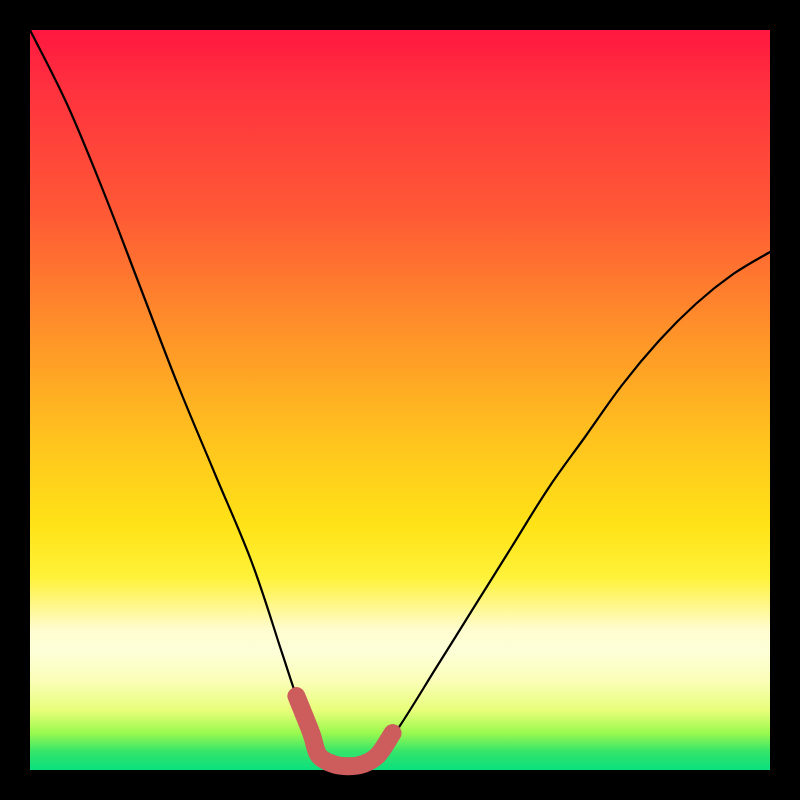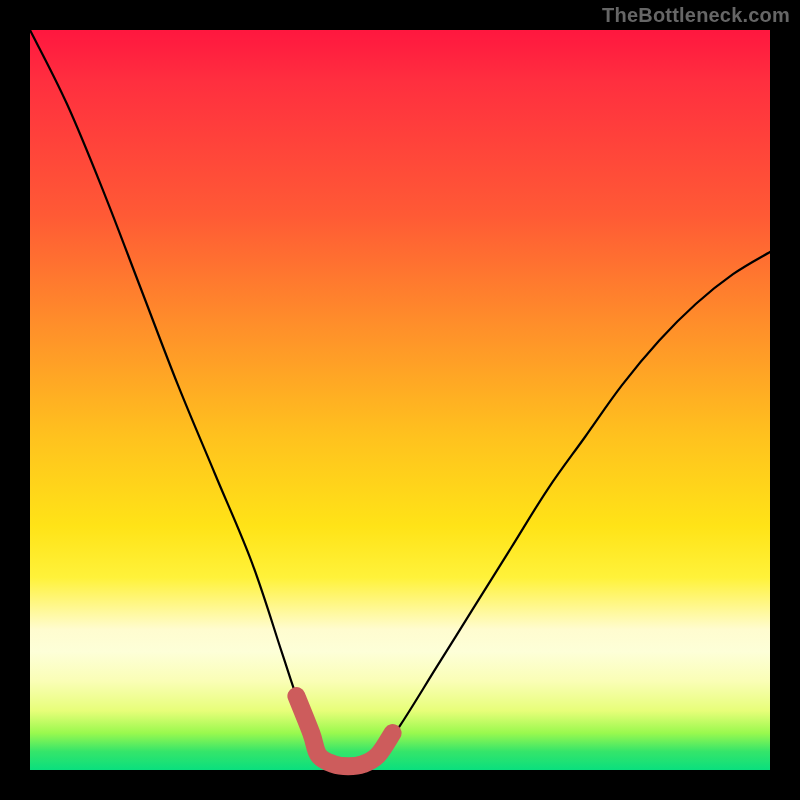--- a/index.html
+++ b/index.html
@@ -62,21 +62,20 @@
     width: 100%;
     height: 100%;
     overflow: visible;
   }
 </style>
 </head>
 <body>
 
 <div class="frame">
 
-  <div class="watermark">TheBottleneck.com</div>
 
   <div class="plot">
     <div class="gradient"></div>
     <svg class="curve" viewBox="0 0 740 740" preserveAspectRatio="none">
       <path id="main-curve" fill="none" stroke-width="2.2" stroke-linecap="round" stroke-linejoin="round" d="M 0,0 C 6.66,13.32 23.68,44.69600000000001 37,74 C 50.32,103.30399999999999 60.68,129.49999999999994 74,162.79999999999995 C 87.32,196.09999999999997 97.68,224.368 111,259 C 124.32,293.632 134.68,321.9 148,355.2 C 161.32,388.5 171.68,412.032 185,444 C 198.32,475.968 210.012,500.83199999999994 222,532.8 C 233.988,564.7679999999999 243.60800000000003,597.624 251.60000000000002,621.6 C 259.59200000000004,645.576 261.072,651.348 266.4,666 C 271.72799999999995,680.652 277.204,692.3439999999999 281.2,703 C 285.19599999999997,713.6560000000001 284.60400000000004,719.6056000000001 288.6,725.2 C 292.596,730.7944 298.072,732.0820000000001 303.4,734.08 C 308.72799999999995,736.078 312.87199999999996,736.3 318.2,736.3 C 323.528,736.3 327.672,736.078 333,734.08 C 338.328,732.0820000000001 341.13999999999993,732.1264000000001 347.79999999999995,725.2 C 354.46,718.2736 359.344,711.5840000000001 370,695.6 C 380.656,679.616 393.68000000000006,657.712 407.00000000000006,636.4 C 420.32000000000005,615.088 430.68,598.5120000000001 444,577.2 C 457.32,555.888 467.68,539.312 481,518 C 494.32,496.688 504.68,478.78000000000003 518,458.8 C 531.32,438.82 541.68,425.648 555,407 C 568.32,388.352 578.68,372.51599999999996 592,355.2 C 605.32,337.884 615.68,325.452 629,310.8 C 642.32,296.148 652.68,285.788 666,273.8 C 679.32,261.812 689.68,253.524 703,244.2 C 716.32,234.87599999999998 733.34,225.996 740,222" stroke="#000000"></path>
       <path id="highlight-curve" fill="none" stroke-width="18" stroke-linecap="round" stroke-linejoin="round" d="M 266.4,666 C 269.06399999999996,672.66 277.204,692.3439999999999 281.2,703 C 285.19599999999997,713.6560000000001 284.60400000000004,719.6056000000001 288.6,725.2 C 292.596,730.7944 298.072,732.0820000000001 303.4,734.08 C 308.72799999999995,736.078 312.87199999999996,736.3 318.2,736.3 C 323.528,736.3 327.672,736.078 333,734.08 C 338.328,732.0820000000001 342.472,730.7944 347.79999999999995,725.2 C 353.12799999999993,719.6056000000001 359.936,706.996 362.59999999999997,703" stroke="#cd5c5c"></path>
     </svg>
   </div>
 
 </div>

